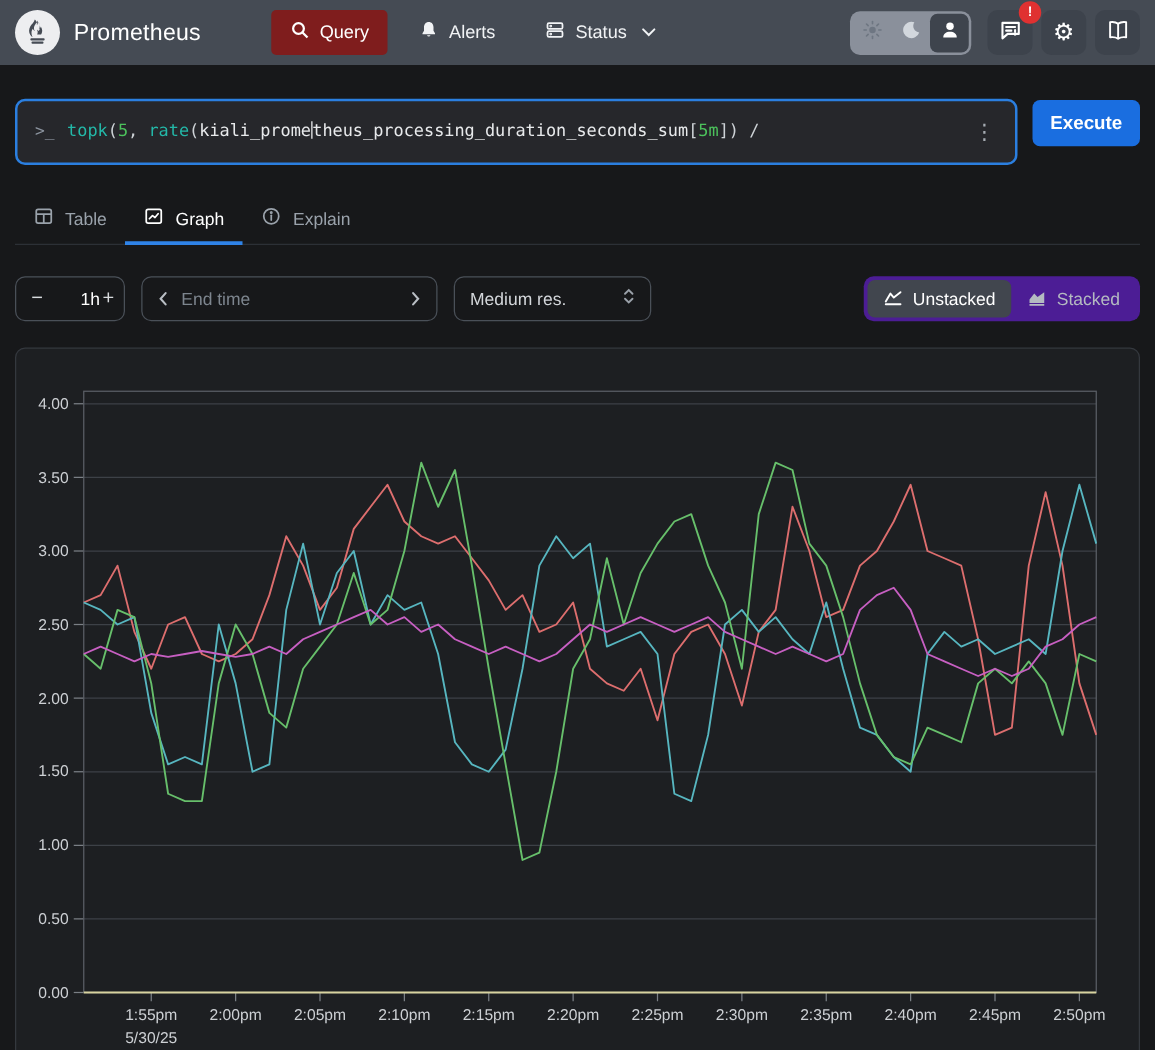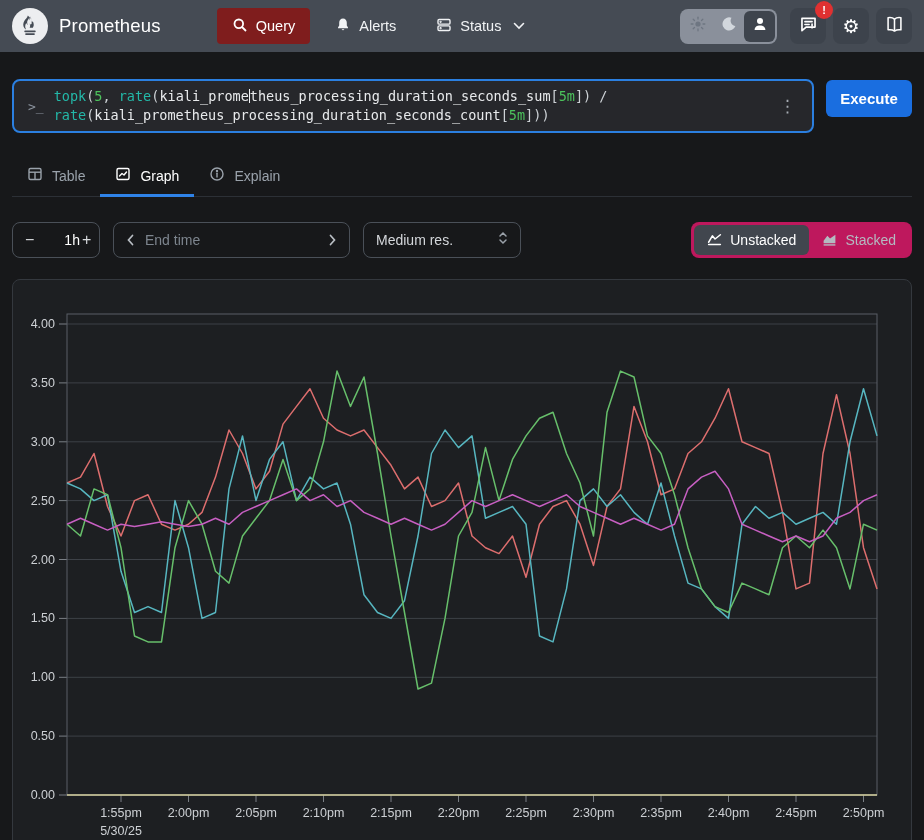--- a/index.html
+++ b/index.html
@@ -57,21 +57,21 @@
   .range-ctl { width:88px; justify-content:space-between; padding:0 10px; }
   .stepper { color:#d8dbde; font-size:16px; cursor:pointer; background:none; border:none; line-height:1; padding:2px; }
   .range-val { color:#fff; font-size:14px;margin-left:28px; }
   .endtime-ctl { width:237px; padding:15px 10px; gap:8px; }
   .endtime-ctl input { flex:1; background:transparent; border:none; outline:none; color:#e4e7ea;
     font-size:14px; font-family:inherit; min-width:0; }
   .endtime-ctl input::placeholder { color:#7d858e; }
   .chev-btn { background:none; border:none; padding:2px; cursor:pointer; display:flex; align-items:center; }
   .res-ctl { width:158px; padding:0 12px; justify-content:space-between; cursor:pointer; }
   .res-label { color:#d4d7db; font-size:14px;text-align:center; }
-  .stack-toggle { margin-left:auto; background:#be185d; border-radius:8px; padding:3px; display:flex; height:36px; }
+  .stack-toggle { margin-left:auto; background:#4c1d95; border-radius:8px; padding:3px; display:flex; height:36px; }
   .stack-seg { display:flex; align-items:center; gap:8px; padding:0 13px; border-radius:6px; font-size:14px;
     color:#b4bac1; cursor:pointer; border:none; background:transparent; font-family:inherit; }
   .stack-seg.selected { background:#41464e; color:#fff; }
 
   
   .graph-panel { margin:21px 12px 0; height:600px; border:1px solid #34383e; border-radius:8px;
     background:#1d1f22; position:relative; }
   .plot { position:absolute; left:54px; top:34px; width:810px; height:481px; }
   .plot svg { overflow:visible; display:block; cursor:crosshair; }
   .ylabel { position:absolute; right:822px;  color:#cdd0d4; font-size:12.5px; width:40px;
@@ -188,21 +188,20 @@
       </span>
     </button>
   </div>
 </header>
 
 <div class="query-row">
   <div class="expr-box">
     <span class="prompt">&gt;_</span>
     <div class="code">
         <div class="code-line"><span class="tok-fn">topk</span><span class="tok-p">(</span><span class="tok-n">5</span><span class="tok-p">, </span><span class="tok-fn">rate</span><span class="tok-p">(</span><span class="tok-id">kiali_prome</span><span class="caret"></span><span class="tok-id">theus_processing_duration_seconds_sum</span><span class="tok-p">[</span><span class="tok-n">5m</span><span class="tok-p">]</span><span class="tok-p">) /</span></div>
-        <div class="code-line"><span class="tok-fn">rate</span><span class="tok-p">(</span><span class="tok-id">kiali_prometheus_processing_duration_seconds_count</span><span class="tok-p">[</span><span class="tok-n">5m</span><span class="tok-p">]</span><span class="tok-p">))</span></div>
       </div>
     <span class="kebab">⋮</span>
   </div>
   <button class="execute-btn">Execute</button>
 </div>
 
 <div class="tabs">
   <div class="tab">
     <span>
       <svg width="16" height="16" viewBox="0 0 16 16" fill="none" stroke="#9aa2ab" stroke-width="1.4">

